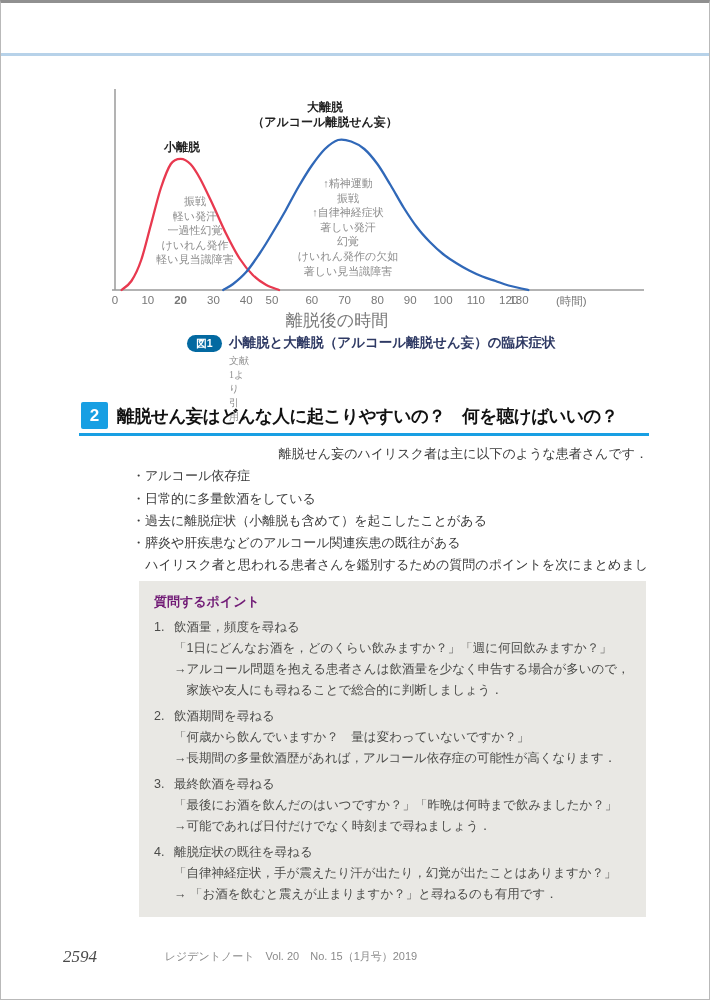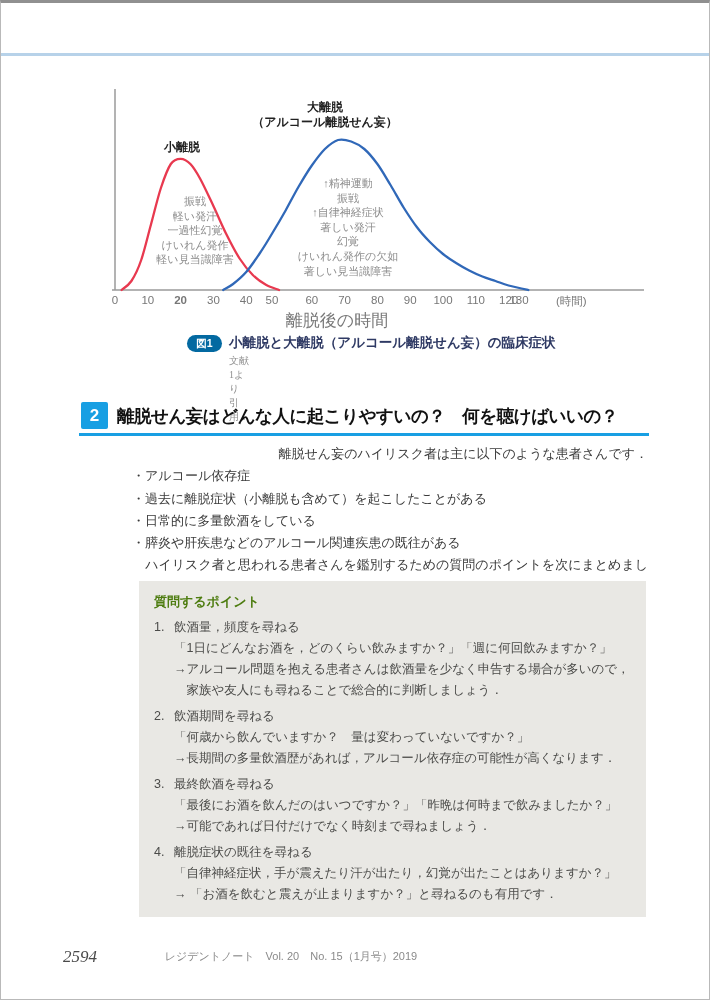--- a/index.html
+++ b/index.html
@@ -45,21 +45,21 @@
 
   
   .body-text { position:absolute; left:131px; top:440px; width:516px;
                font-family:"Liberation Serif","DejaVu Serif",serif;
                font-size:13px; line-height:22.3px; color:#3a3a3a; }
   .body-text p.indent { text-indent:0.75em;text-align:right; }
 
   
   .q-box { position:absolute; left:138px; top:578px; width:507px; background:#e9e8e4;
            padding:10px 16px 12px 15px; font-size:12.5px; line-height:21px; color:#4b4b49; }
-  .q-box-title { font-weight:bold; font-size:13px; margin-bottom:4px; color:#4d7c0f; }
+  .q-box-title { font-weight:bold; font-size:13px; margin-bottom:4px; color:#701a75; }
   .q-item { margin-top:5px; }
   .q-head { display:flex; }
   .q-num { width:20px; flex:none; }
   .q-lines { padding-left:20px; }
   .q-answer { padding-left:1em; text-indent:-1em; }
 
   
   .footer-pagenum { position:absolute; left:62px; top:944px; font-size:17px; color:#4a4a4a;
                     font-style:italic; font-family:Liberation Serif, serif; }
   .footer-journal { position:absolute; left:290px; top:946px; transform:translateX(-50%);
@@ -121,22 +121,22 @@
 
   <div class="section-head">
     <span class="sec-badge">2</span>
     <span class="sec-title">離脱せん妄はどんな人に起こりやすいの？　何を聴けばいいの？</span>
     <span class="sec-underline"></span>
   </div>
 
   <div class="body-text">
     <p class="indent">離脱せん妄のハイリスク者は主に以下のような患者さんです．</p>
     <p>・アルコール依存症</p>
+    <p>・日常的に多量飲酒をしている</p>
     <p>・過去に離脱症状（小離脱も含めて）を起こしたことがある</p>
-    <p>・日常的に多量飲酒をしている</p>
     <p>・膵炎や肝疾患などのアルコール関連疾患の既往がある</p>
     <p class="indent">ハイリスク者と思われる患者さんを鑑別するための質問のポイントを次にまとめました．</p>
   </div>
 
   <div class="q-box">
     <div class="q-box-title">質問するポイント</div>
 
     <div class="q-item">
       <div class="q-head">
         <span class="q-num">1.</span>

